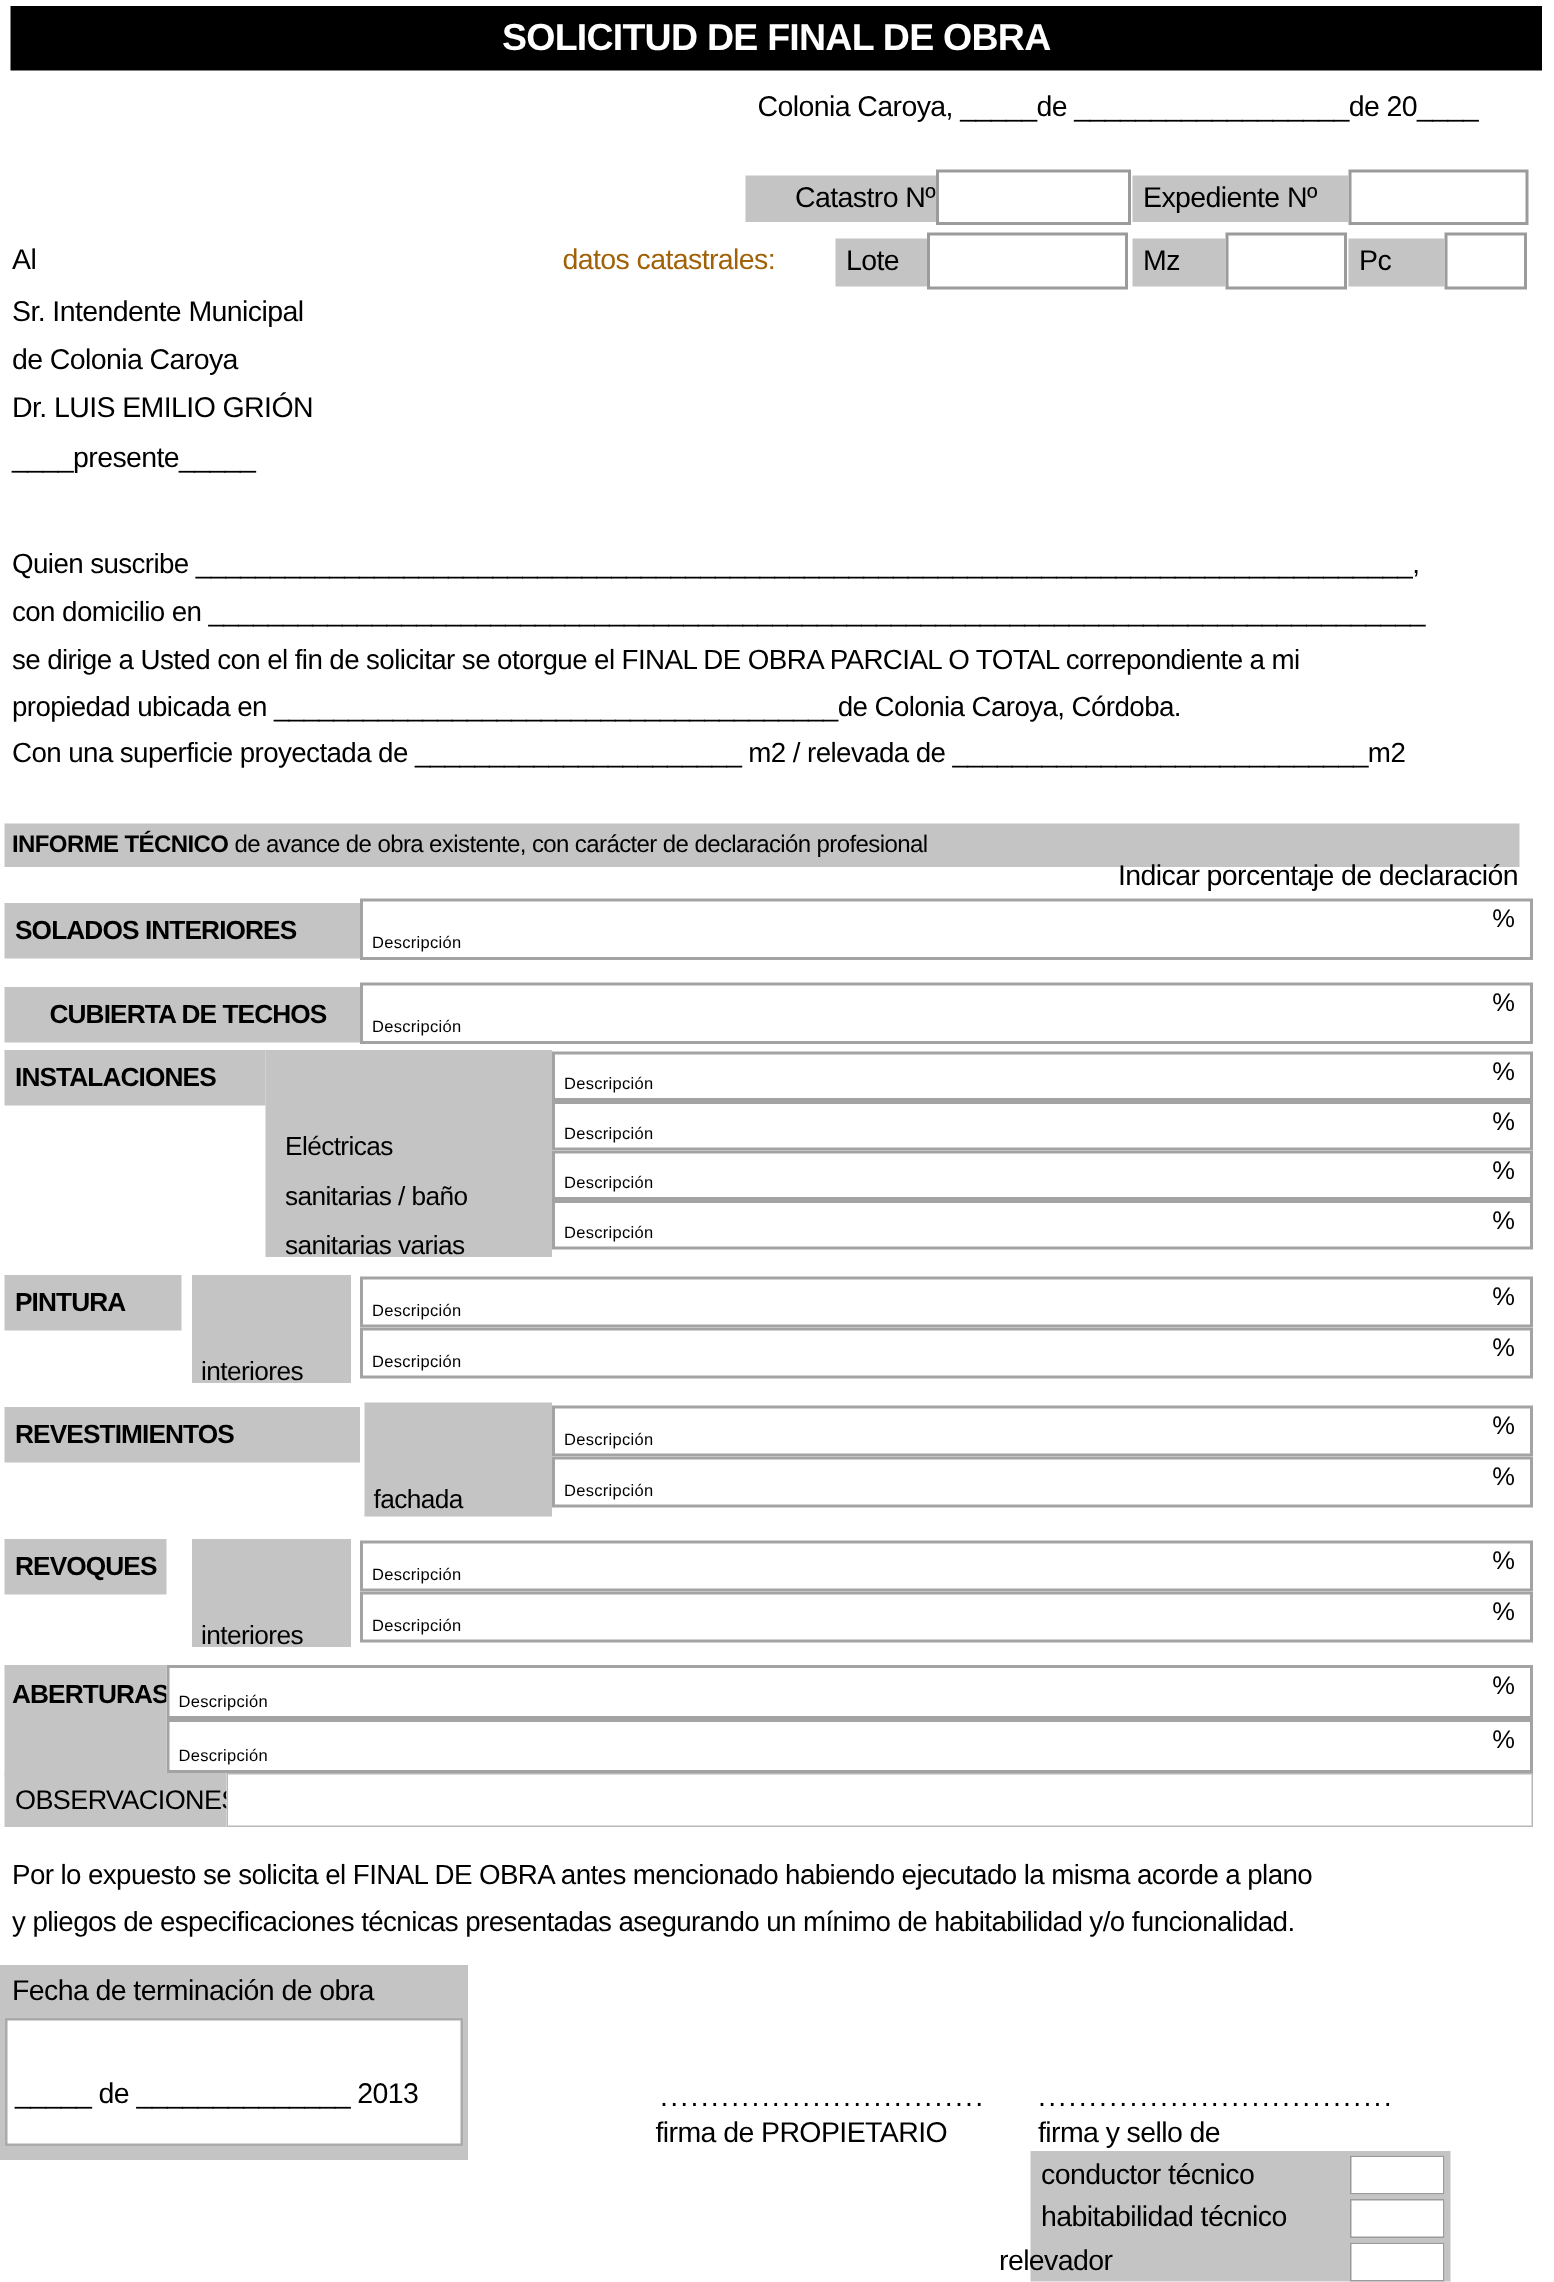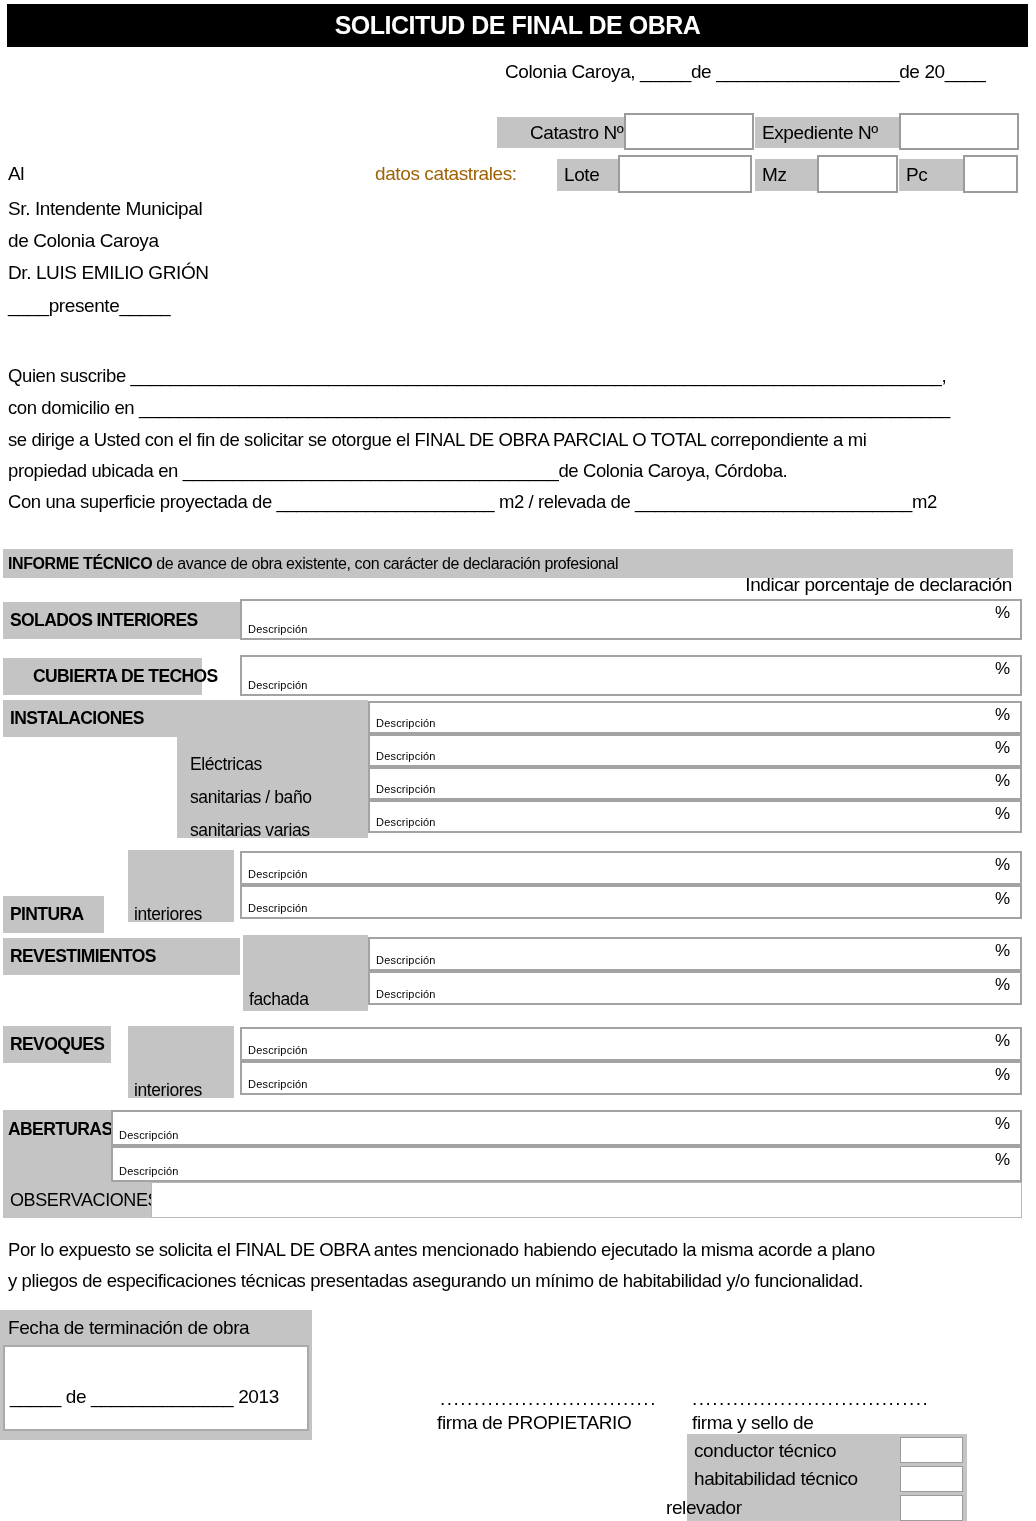--- a/index.html
+++ b/index.html
@@ -64,21 +64,21 @@
 </div>
 
 <div class="abs txt" style="right:24px;top:574px;">Indicar porcentaje de declaración</div>
 
 <div class="abs gray lbl cellpad" style="left:3px;top:602px;width:237px;height:37px;line-height:37px;">SOLADOS INTERIORES</div>
 <div class="abs desc-box" style="left:240px;top:599px;width:782px;height:41px;">
   <span class="plh">Descripción</span>
   <span class="pct">%</span>
 </div>
 
-<div class="abs gray lbl cellpad" style="left:3px;top:658px;width:199px;height:37px;line-height:37px;padding-left:30px;">CUBIERTA DE TECHOS</div>
+<div class="abs gray lbl cellpad" style="left:3px;top:658px;width:237px;height:37px;line-height:37px;padding-left:30px;">CUBIERTA DE TECHOS</div>
 <div class="abs desc-box" style="left:240px;top:655px;width:782px;height:41px;">
   <span class="plh">Descripción</span>
   <span class="pct">%</span>
 </div>
 
 <div class="abs gray lbl cellpad" style="left:3px;top:700px;width:174px;height:37px;line-height:37px;">INSTALACIONES</div>
 <div class="abs gray" style="left:177px;top:700px;width:191px;height:138px;"></div>
 <div class="abs sublbl" style="left:190px;top:706px;">Eléctricas</div>
 <div class="abs sublbl" style="left:190px;top:739px;">sanitarias / baño</div>
 <div class="abs sublbl" style="left:190px;top:772px;">sanitarias varias</div>
@@ -93,21 +93,21 @@
 </div>
 <div class="abs desc-box" style="left:368px;top:767px;width:654px;height:33px;">
   <span class="plh">Descripción</span>
   <span class="pct">%</span>
 </div>
 <div class="abs desc-box" style="left:368px;top:800px;width:654px;height:33px;">
   <span class="plh">Descripción</span>
   <span class="pct">%</span>
 </div>
 
-<div class="abs gray lbl cellpad" style="left:3px;top:850px;width:101px;height:37px;line-height:37px;margin-top:46px;">PINTURA</div>
+<div class="abs gray lbl cellpad" style="left:3px;top:850px;width:118px;height:37px;line-height:37px;">PINTURA</div>
 <div class="abs gray" style="left:128px;top:850px;width:106px;height:72px;"></div>
 <div class="abs sublbl" style="left:134px;top:856px;">interiores</div>
 <div class="abs sublbl" style="left:134px;top:890px;">exteriores</div>
 <div class="abs desc-box" style="left:240px;top:851px;width:782px;height:34px;">
   <span class="plh">Descripción</span>
   <span class="pct">%</span>
 </div>
 <div class="abs desc-box" style="left:240px;top:885px;width:782px;height:34px;">
   <span class="plh">Descripción</span>
   <span class="pct">%</span>

